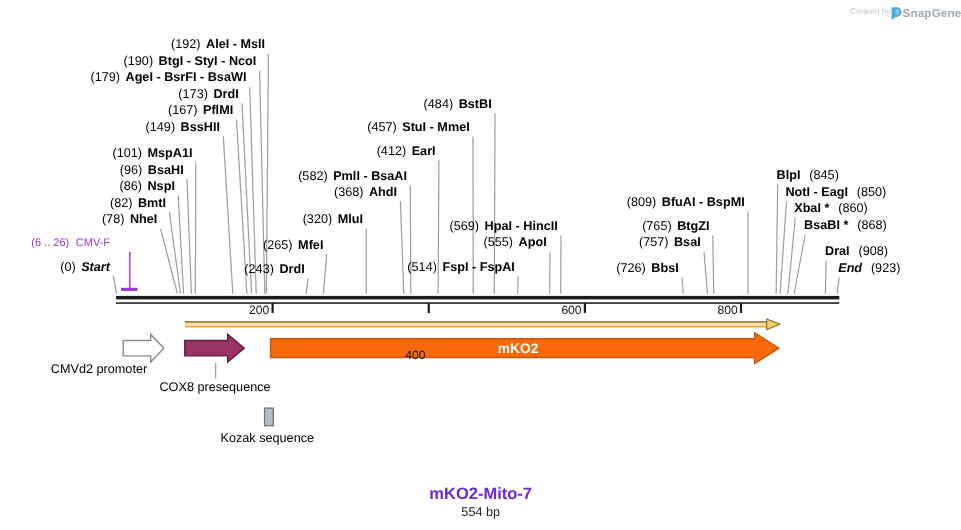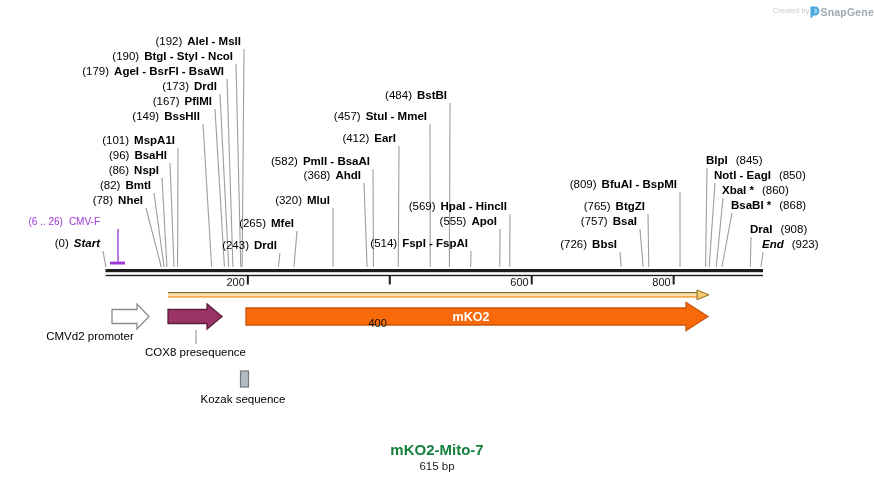--- a/index.html
+++ b/index.html
@@ -22,21 +22,21 @@
   }
   #cmvf-label .pos{margin-right:6px;}
   .ruler-num{
     position:absolute;width:58px;text-align:right;font-size:11px;line-height:11px;color:#111;
   }
   .feat-label{
     position:absolute;font-size:11.5px;line-height:13px;color:#000;text-align:center;white-space:nowrap;
   }
   #map-title{
     position:absolute;left:0;top:441px;width:874px;text-align:center;
-    font-size:15px;font-weight:bold;color:#15803d;
+    font-size:15px;font-weight:bold;color:#6d28d9;
   }
   #map-length{
     position:absolute;left:0;top:460px;width:874px;text-align:center;
     font-size:11.5px;color:#222;
   }
   #watermark{
     position:absolute;top:6px;right:0;display:flex;align-items:flex-start;gap:0;
   }
   #watermark .createdby{font-size:7.5px;color:#c6cbd1;}
   #watermark .brand{font-size:10.5px;font-weight:bold;color:#a3aab1;letter-spacing:.2px;}
@@ -155,21 +155,21 @@
 
   <div id="cmvf-label" style="color: rgb(156, 54, 216);">
     <span class="pos">(6 .. 26)</span><span class="nm">CMV-F</span>
   </div>
 
   <div class="feat-label" style="left:35px;top:330px;width:110px;">CMVd2 promoter</div>
   <div class="feat-label" style="left:138px;top:346px;width:115px;">COX8 presequence</div>
   <div class="feat-label" style="left:194px;top:393px;width:98px;">Kozak sequence</div>
 
   <div id="map-title">mKO2-Mito-7</div>
-  <div id="map-length">615 bp</div>
+  <div id="map-length">554 bp</div>
 
   <div id="watermark">
     <span class="createdby">Created by</span>
     <svg width="11" height="13" viewBox="0 0 11 13">
       <path d="M1.5 0.5 H6 a4.5 4.5 0 0 1 0 9 H5 L1.5 12.5 Z" fill="#49a8dd"></path>
       <path d="M5.2 2.2 H6 a2.6 2.6 0 0 1 0 5.2 H5.2 Z" fill="#8ecbea"></path>
     </svg>
     <span class="brand">SnapGene</span>
   </div>
 </div>

